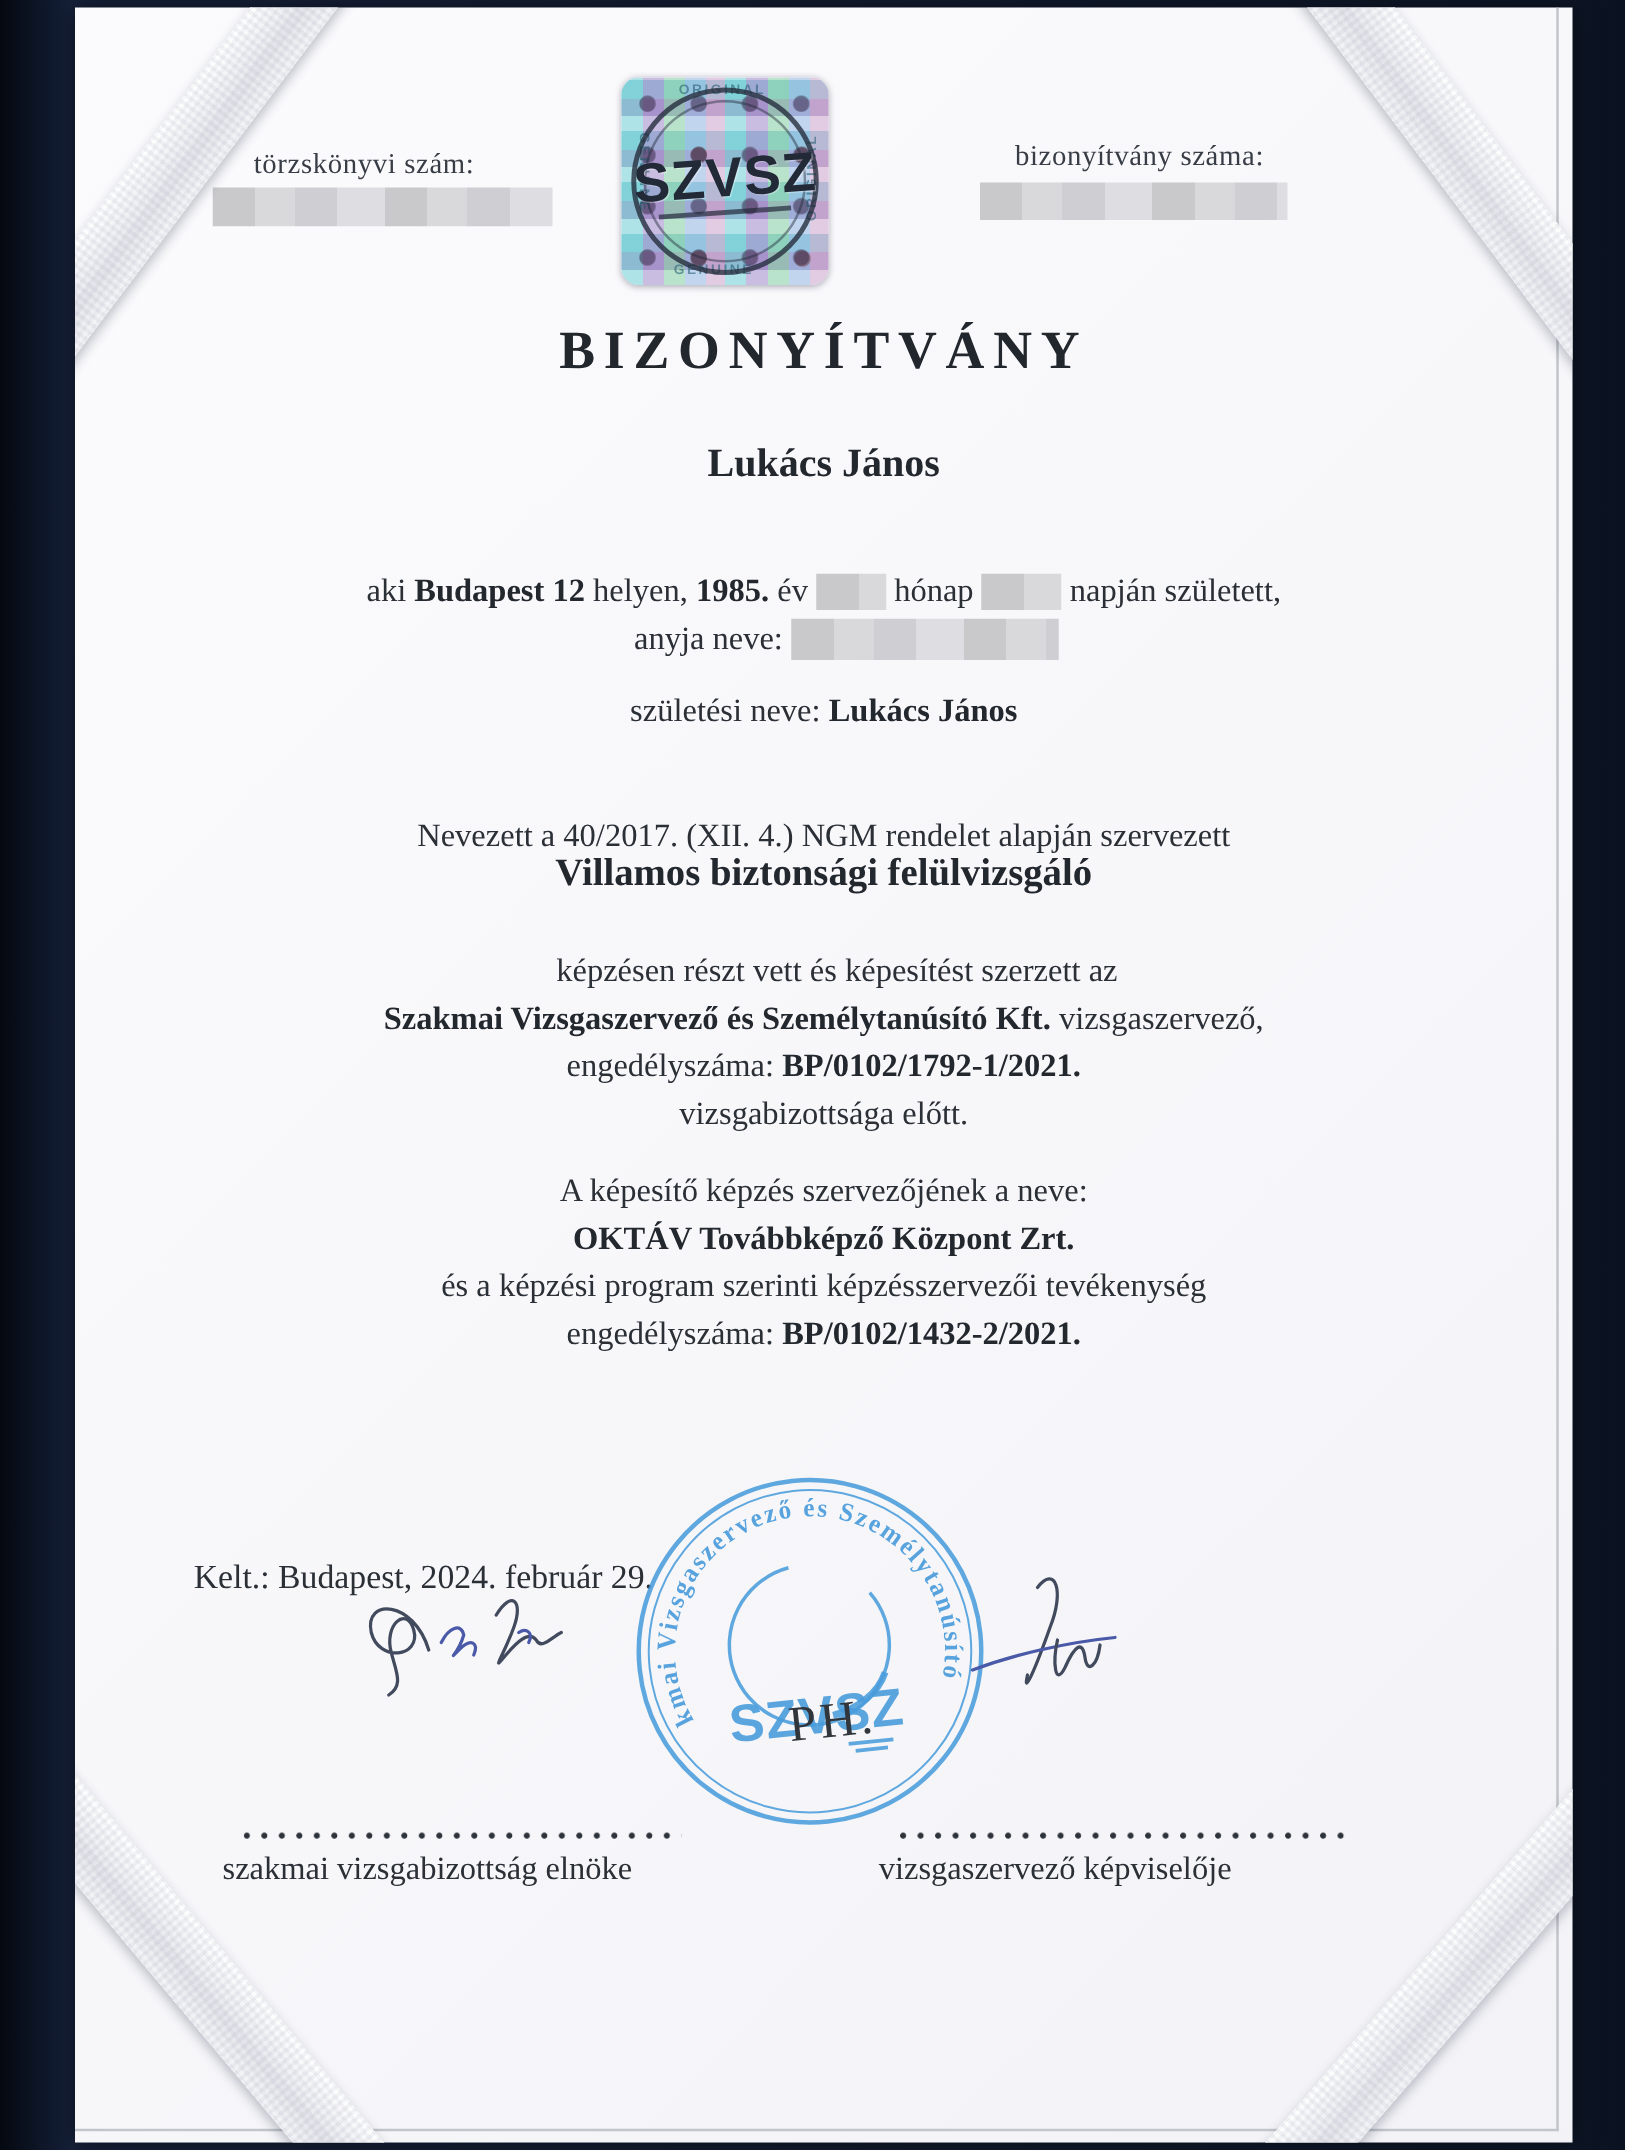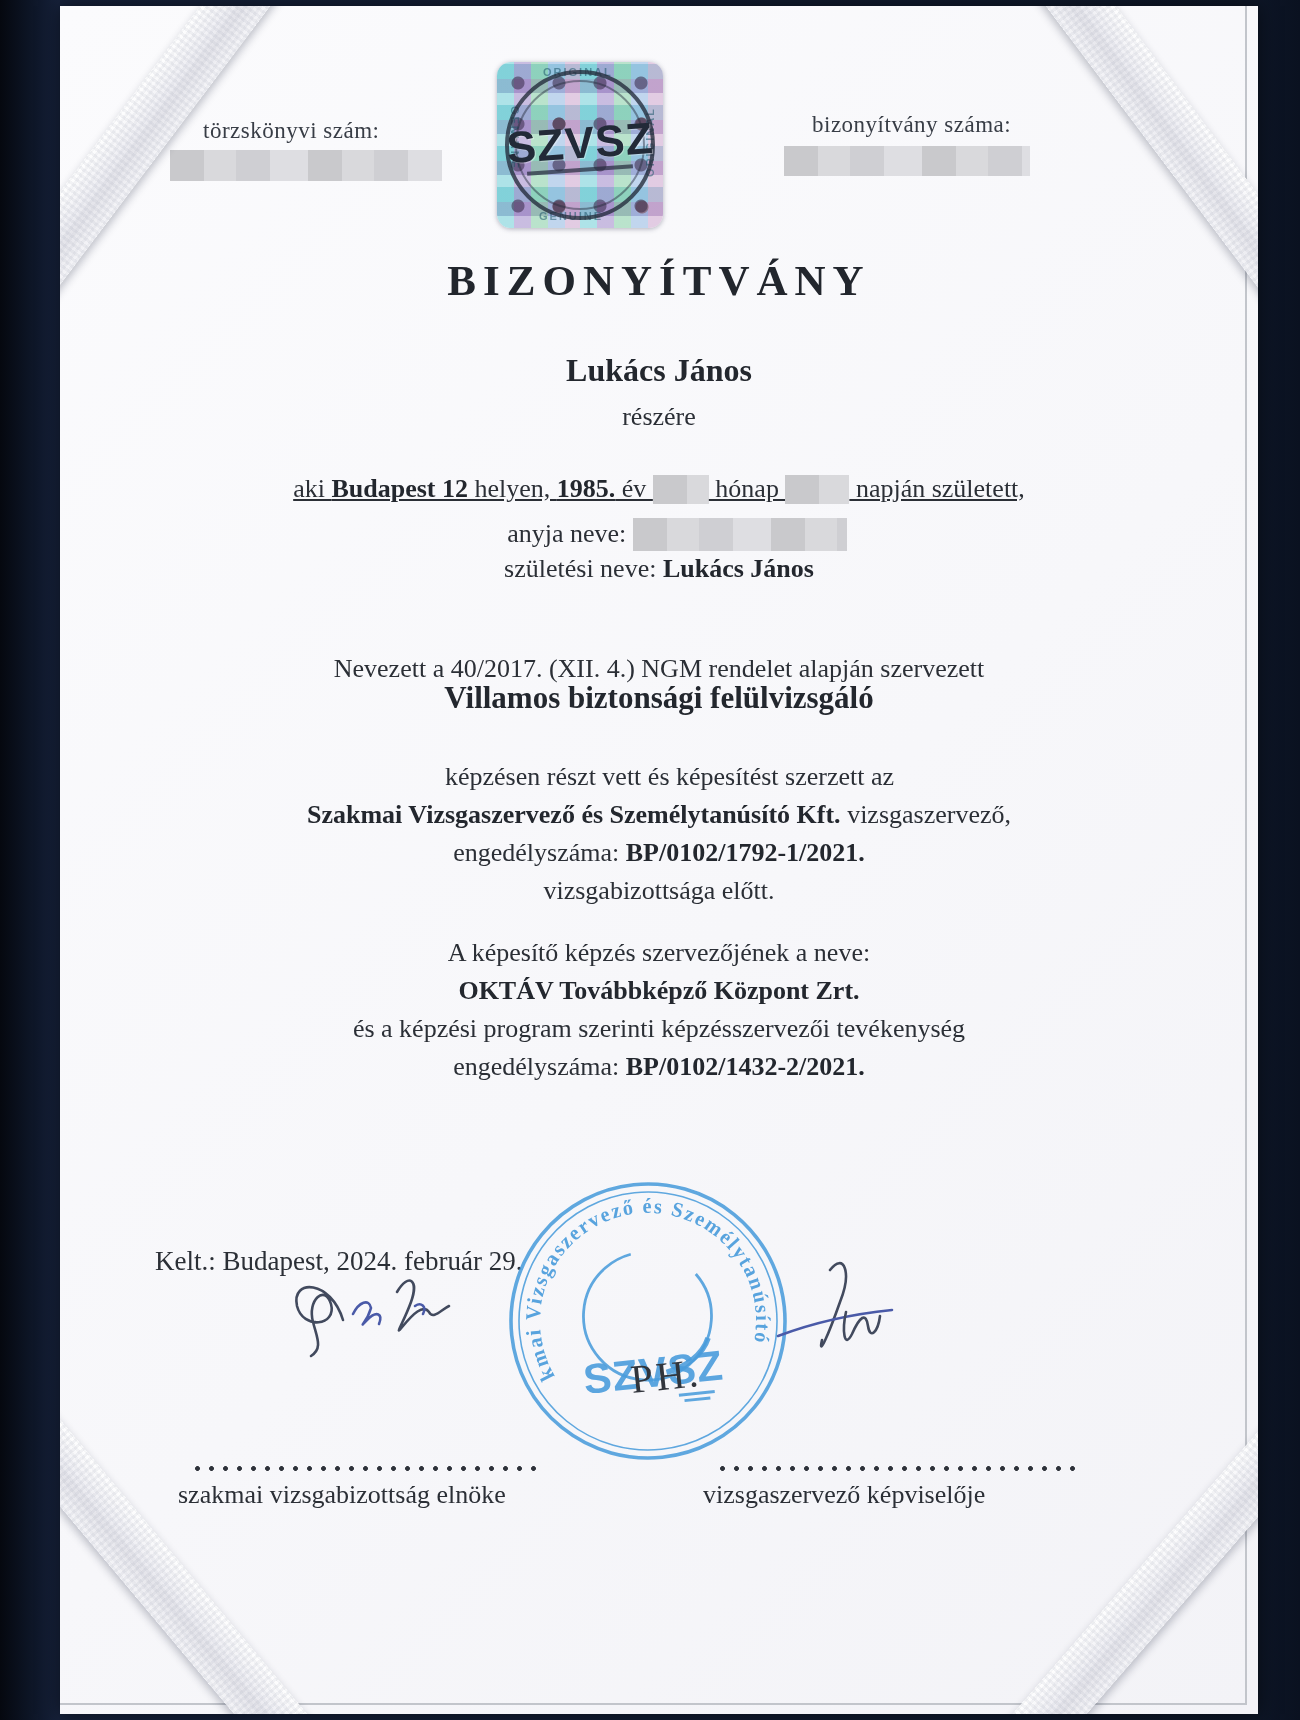--- a/index.html
+++ b/index.html
@@ -62,22 +62,22 @@
   .holo-word.w2{left:118px;top:74px;transform:rotate(-90deg);}
   .holo-word.w3{left:46px;top:4px;}
   .holo-word.w4{left:42px;top:148px;}
   
   .title{position:absolute;left:0;right:0;top:250px;text-align:center;font-size:43px;font-weight:bold;
          letter-spacing:7px;color:#22262d;}
   .name{position:absolute;left:0;right:0;top:346px;text-align:center;font-size:32px;font-weight:bold;color:#23272e;}
   .line{position:absolute;left:0;right:0;text-align:center;font-size:26px;color:var(--ink);}
   .b{font-weight:bold;color:#23272e;}
   .l-reszere{top:396px;}
-  .l-birth{top:468px;text-decoration:underline;}
-  .l-mother{top:512px;padding-left:36px;}
+  .l-birth{top:452px;}
+  .l-mother{top:489px;padding-left:36px;}
   .l-bname{top:548px;}
   .l-decree{top:648px;}
   .qual{position:absolute;left:0;right:0;top:674px;text-align:center;font-size:31px;font-weight:bold;color:#23272e;}
   .l-e1{top:756px;padding-left:21px;} .l-e2{top:794px;} .l-e3{top:832px;} .l-e4{top:870px;}
   .l-t1{top:932px;} .l-t2{top:970px;} .l-t3{top:1008px;} .l-t4{top:1046px;}
   .date{position:absolute;left:95px;top:1240px;font-size:27px;color:var(--ink);}
   
   .stamp-wrap{position:absolute;left:443px;top:1170px;width:290px;height:290px;transform:rotate(-6deg);opacity:.93;}
   .sr{fill:none;stroke:var(--stamp-blue);opacity:.88;}
   .ring-text{font-family:"Liberation Serif","DejaVu Serif",serif;font-weight:bold;font-size:21px;
@@ -122,21 +122,20 @@
       <span class="holo-word w2">ORIGINAL</span>
       <span class="holo-word w3">ORIGINAL</span>
       <span class="holo-word w4">GENUINE</span>
       <div class="holo-ring"></div>
       <div class="holo-text">SZVSZ</div>
       <div class="holo-underline"></div>
     </div>
 
     <div class="title">BIZONYÍTVÁNY</div>
     <div class="name">Lukács János</div>
-    <div class="line l-reszere">részére</div>
 
     <div class="line l-birth"><span>aki </span><span class="b">Budapest 12</span><span> helyen, </span><span class="b">1985.</span><span> év </span><span class="redact ri m"></span><span> hónap </span><span class="redact ri d"></span><span> napján született,</span></div>
 
     <div class="line l-mother"><span>anyja neve: </span><span class="redact ri mo"></span></div>
 
     <div class="line l-bname"><span>születési neve: </span><span class="b">Lukács János</span></div>
 
     <div class="line l-decree">Nevezett a 40/2017. (XII. 4.) NGM rendelet alapján szervezett</div>
 
     <div class="qual">Villamos biztonsági felülvizsgáló</div>

